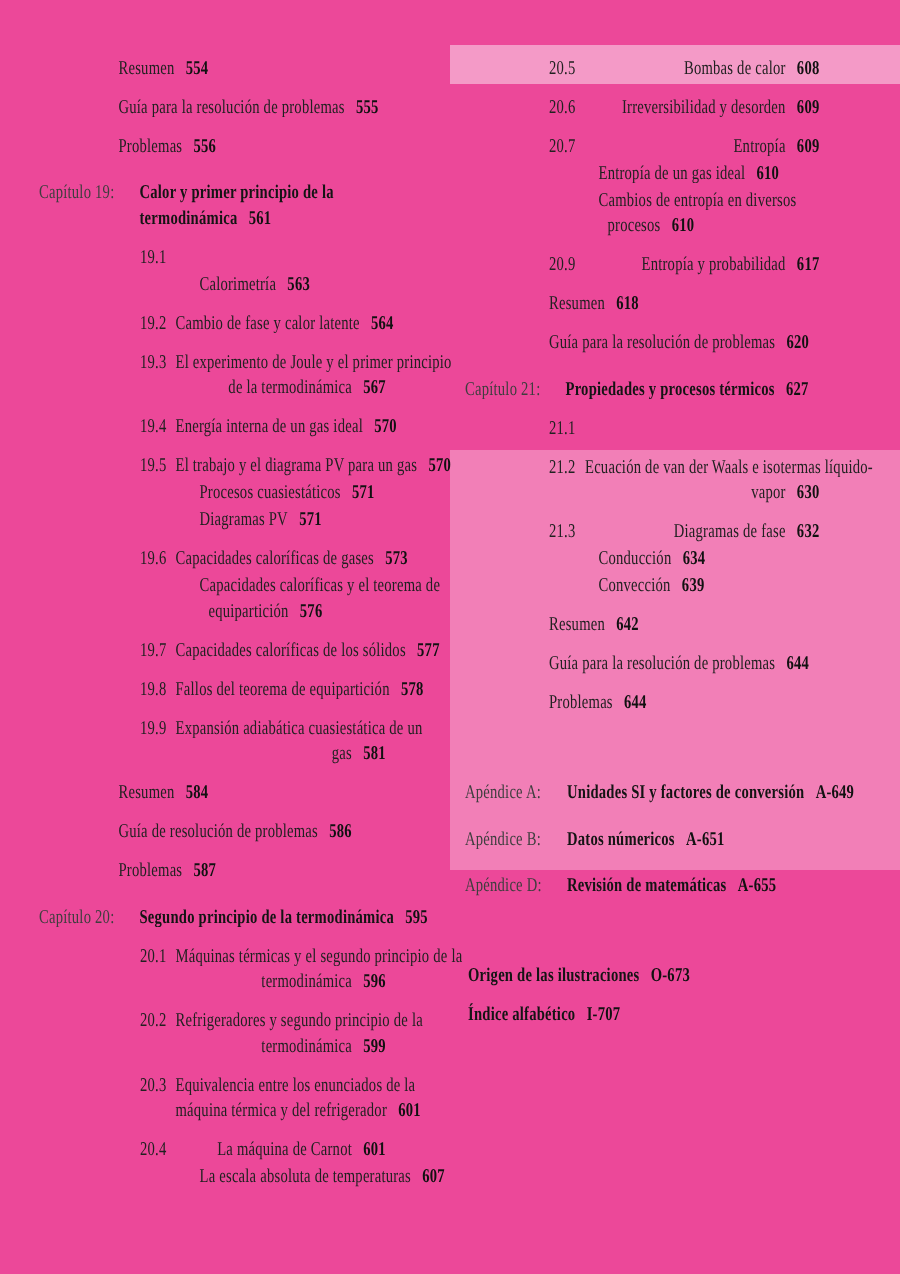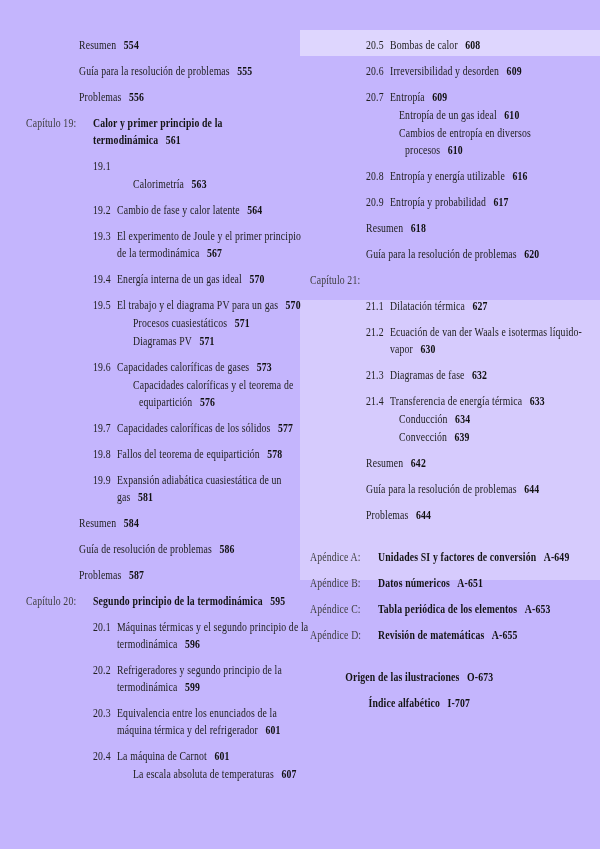--- a/index.html
+++ b/index.html
@@ -1,44 +1,44 @@
 <!DOCTYPE html>
 <html><head>
 <meta charset="utf-8">
 <style>
   html,body{margin:0;padding:0;}
   .page{
     position:relative;
     width:600px;height:849px;
-    background:#c4b5fd;
+    background:#ec4899;
     overflow:hidden;
     font-family:"Liberation Serif", serif;
     font-size:13px;
     color:#212121;
   }
   .band{position:absolute;pointer-events:none;}
   .band-1{left:300px;top:30px;width:300px;height:26px;background:rgba(255,255,255,0.45);}
   .band-2{left:300px;top:300px;width:300px;height:280px;background:rgba(255,255,255,0.30);}
   .col{position:absolute;top:36px;}
   .col-l{left:26px;width:278px;--im:53px;--in:67px;--nw:24px;--is:107px;--lw:53px;}
   .col-r{left:310px;width:288px;--im:56px;--in:56px;--nw:23px;--is:89px;--lw:57px;}
   .row{line-height:17px;margin-bottom:9px;}
   .ln{display:block;white-space:nowrap;transform:scaleX(0.75);transform-origin:0 50%;letter-spacing:0.2px;}
   .pg{font-weight:700;color:#111111;margin-left:10px;}
   .meta{padding-left:var(--im);}
-  .sec{display:flex;padding-left:var(--in);}
+  .sec{display:flex;padding-left:var(--in);text-align:right;}
   .num{flex:0 0 var(--nw);}
   .txt{flex:1 1 auto;min-width:0;}
   .sub{padding-left:var(--is);margin-top:-8px;font-family:Liberation Serif, serif;}
   .sub .ln + .ln{padding-left:8px;}
-  .chap{display:flex;margin-top:4px;}
+  .chap{display:flex;margin-top:14px;}
   .lab{flex:0 0 var(--lw);color:#3e3e3e;}
   .chap .txt{font-weight:700;color:#141414;}
-  .bot{padding-left:2px;font-weight:700;color:#141414;text-align:center;}
-  .gap30{margin-top:25px;}
+  .bot{padding-left:2px;font-weight:700;color:#141414;}
+  .gap30{margin-top:43px;}
 </style>
 </head>
 <body>
 
 <div class="page">
   <div class="band band-1"></div>
   <div class="band band-2"></div>
   <div class="col col-l" id="col-left">
       <div class="row meta">
         <div class="ln"><span>Resumen</span><b class="pg">554</b></div>
@@ -209,78 +209,62 @@
           <div class="ln"><span>20.7</span></div>
         </span>
         <span class="txt">
           <div class="ln"><span>Entropía</span><b class="pg">609</b></div>
         </span>
       </div>
       <div class="row sub"><span class="txt"><div class="ln"><span>Entropía de un gas ideal</span><b class="pg">610</b></div></span></div>
       <div class="row sub"><span class="txt"><div class="ln"><span>Cambios de entropía en diversos</span></div><div class="ln"><span>procesos</span><b class="pg">610</b></div></span></div>
       <div class="row sec">
         <span class="num">
-          <div class="ln"><span>20.8</span></div>
-        </span>
-        <span class="txt">
-          <div class="ln"><span>Entropía y energía utilizable</span><b class="pg">616</b></div>
-        </span>
-      </div>
-      <div class="row sec">
-        <span class="num">
           <div class="ln"><span>20.9</span></div>
         </span>
         <span class="txt">
           <div class="ln"><span>Entropía y probabilidad</span><b class="pg">617</b></div>
         </span>
       </div>
       <div class="row meta">
         <div class="ln"><span>Resumen</span><b class="pg">618</b></div>
       </div>
       <div class="row meta">
         <div class="ln"><span>Guía para la resolución de problemas</span><b class="pg">620</b></div>
       </div>
       <div class="row chap">
         <span class="lab">
           <div class="ln"><span>Capítulo 21:</span></div>
         </span>
+        <span class="txt">
+          <div class="ln"><span>Propiedades y procesos térmicos</span><b class="pg">627</b></div>
+        </span>
       </div>
       <div class="row sec">
         <span class="num">
           <div class="ln"><span>21.1</span></div>
-        </span>
-        <span class="txt">
-          <div class="ln"><span>Dilatación térmica</span><b class="pg">627</b></div>
         </span>
       </div>
       <div class="row sec">
         <span class="num">
           <div class="ln"><span>21.2</span></div>
         </span>
         <span class="txt">
           <div class="ln"><span>Ecuación de van der Waals e isotermas líquido-</span></div>
           <div class="ln"><span>vapor</span><b class="pg">630</b></div>
         </span>
       </div>
       <div class="row sec">
         <span class="num">
           <div class="ln"><span>21.3</span></div>
         </span>
         <span class="txt">
           <div class="ln"><span>Diagramas de fase</span><b class="pg">632</b></div>
         </span>
       </div>
-      <div class="row sec">
-        <span class="num">
-          <div class="ln"><span>21.4</span></div>
-        </span>
-        <span class="txt">
-          <div class="ln"><span>Transferencia de energía térmica</span><b class="pg">633</b></div>
-        </span>
-      </div>
       <div class="row sub"><span class="txt"><div class="ln"><span>Conducción</span><b class="pg">634</b></div></span></div>
       <div class="row sub"><span class="txt"><div class="ln"><span>Convección</span><b class="pg">639</b></div></span></div>
       <div class="row meta">
         <div class="ln"><span>Resumen</span><b class="pg">642</b></div>
       </div>
       <div class="row meta">
         <div class="ln"><span>Guía para la resolución de problemas</span><b class="pg">644</b></div>
       </div>
       <div class="row meta">
         <div class="ln"><span>Problemas</span><b class="pg">644</b></div>
@@ -292,28 +276,20 @@
         <span class="txt">
           <div class="ln"><span>Unidades SI y factores de conversión</span><b class="pg">A-649</b></div>
         </span>
       </div>
       <div class="row chap">
         <span class="lab">
           <div class="ln"><span>Apéndice B:</span></div>
         </span>
         <span class="txt">
           <div class="ln"><span>Datos númericos</span><b class="pg">A-651</b></div>
-        </span>
-      </div>
-      <div class="row chap">
-        <span class="lab">
-          <div class="ln"><span>Apéndice C:</span></div>
-        </span>
-        <span class="txt">
-          <div class="ln"><span>Tabla periódica de los elementos</span><b class="pg">A-653</b></div>
         </span>
       </div>
       <div class="row chap">
         <span class="lab">
           <div class="ln"><span>Apéndice D:</span></div>
         </span>
         <span class="txt">
           <div class="ln"><span>Revisión de matemáticas</span><b class="pg">A-655</b></div>
         </span>
       </div>

